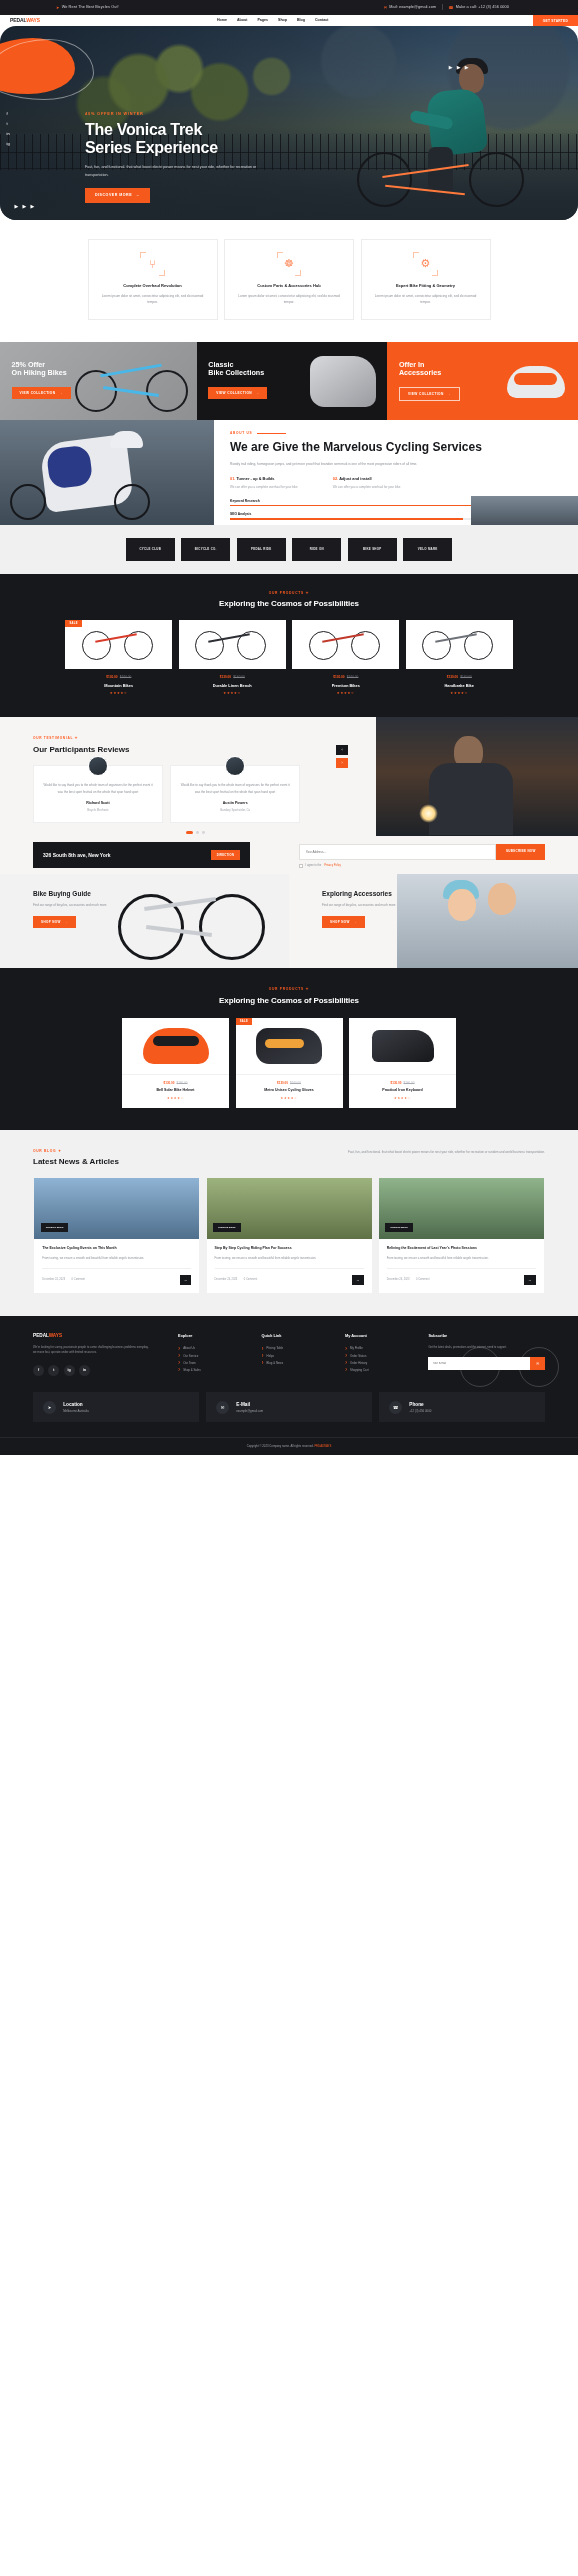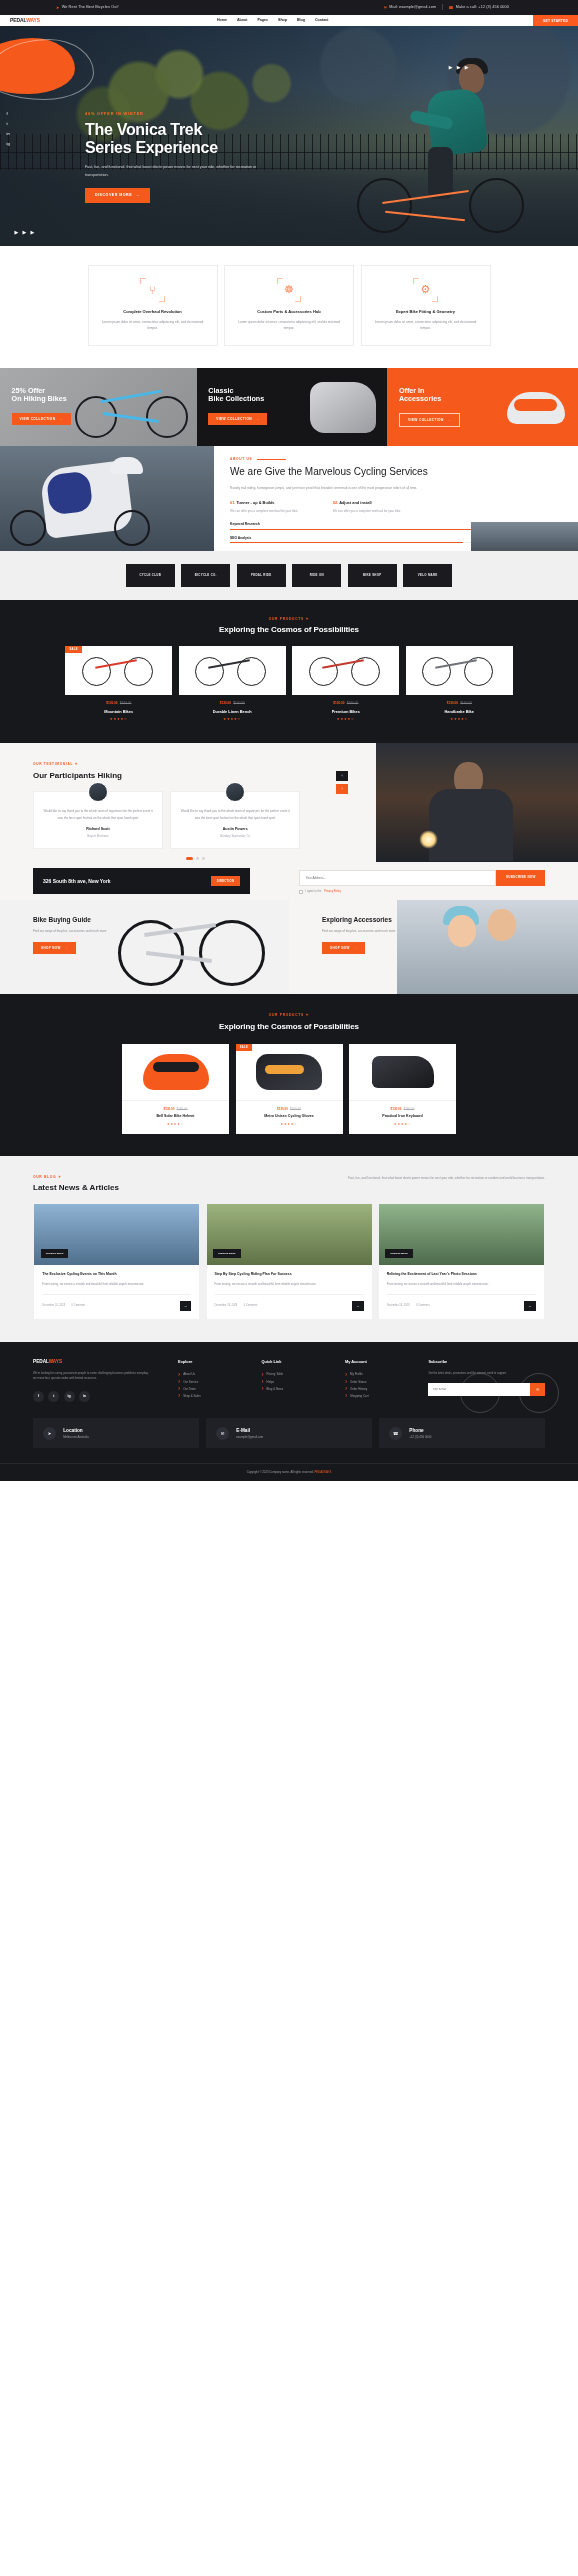--- a/index.html
+++ b/index.html
@@ -32,24 +32,25 @@
   .logo .a { color: #1b1b1f; }
   .logo .b { color: #ff5a1f; }
   .nav { position: absolute; left: 217px; display: flex; gap: 10px; font-size: 3.6px; font-weight: bold; color: #1b1b1f; }
   .hdr-btn {
     position: absolute; right: 0; top: 0.7px; background: #ff5a1f; color: #fff;
     font-size: 3.3px; font-weight: bold; padding: 3.6px 10px; letter-spacing: 0.2px;
   }
 
   
   .hero {
-    height: 220px; position: relative; overflow: hidden;
+    height: 194px; position: relative; overflow: hidden;
     background:
       linear-gradient(100deg, rgba(20,28,38,.86) 0%, rgba(24,32,42,.55) 48%, rgba(24,32,42,.25) 75%),
       linear-gradient(180deg,#33506b 0%, #4a6477 28%, #5d6d5a 52%, #3d4a46 70%, #262d33 100%);
+    border-radius: 16px;
   }
   .hero-trees {
     position: absolute; inset: 0;
     background:
       radial-gradient(circle at 24% 30%, rgba(86,104,52,.85) 0 6%, transparent 7%),
       radial-gradient(circle at 31% 22%, rgba(100,118,60,.8) 0 5%, transparent 6%),
       radial-gradient(circle at 38% 34%, rgba(78,96,48,.8) 0 7%, transparent 8%),
       radial-gradient(circle at 18% 40%, rgba(70,88,44,.7) 0 5%, transparent 6%),
       radial-gradient(circle at 47% 26%, rgba(96,112,58,.6) 0 5%, transparent 6%),
       radial-gradient(circle at 62% 18%, rgba(60,78,92,.5) 0 9%, transparent 10%),
@@ -190,21 +191,21 @@
   .svc-photo .rider-b { position:absolute; left: 43px; top: 19px; width: 87px; height: 69px; background:#e9eaee; border-radius: 26px 13px 19px 10px; transform: rotate(-7deg); }
   .svc-photo .rider-b::after { content:''; position:absolute; left: 5.8px; top: 5.8px; width: 43px; height: 40px; background:#2b3a86; border-radius: 16px; }
   .svc-photo .hlm { position:absolute; left: 110px; top: 11.6px; width: 33px; height: 17.3px; background:#eceef2; border-radius: 17.3px 17.3px 4.3px 4.3px; }
   .svc-photo .bike2 { position:absolute; left: 5.8px; bottom: 4.3px; width: 173px; height: 43px; }
   .svc-photo .bike2 .wz { position:absolute; bottom:0; width: 36px; height: 36px; border-radius:50%; border:2.2px solid #16181c; }
 
   .svc-card {
     position:absolute; left: 214px; top: 0; width: 364px; height: 105px; background:#fff; padding: 11.6px 16px;
   }
   .svc-eyebrow { color:#ff5a1f; font-size: 3.2px; font-weight:bold; letter-spacing:0.7px; margin-bottom: 5px; }
-  .svc-title { font-size: 10px; font-weight:normal; line-height: 1.22; color:#17181c; }
+  .svc-title { font-size: 12px; font-weight:bold; line-height: 1.22; color:#17181c; }
   .svc-desc { font-size: 3.3px; color:#8b8f96; line-height: 2.1; margin-top: 6.5px; max-width: 311px; }
   .svc-feats { display:flex; gap: 35px; margin-top: 8px; }
   .svc-feat { font-size: 3.9px; font-weight:bold; color:#17181c; }
   .svc-feat .n { color:#ff5a1f; }
   .svc-feat .sm { display:block; font-size: 3px; color:#9a9ea5; font-weight:normal; line-height: 2; margin-top: 2.9px; max-width: 130px; }
   .bars { margin-top: 8.7px; width: 311px; }
   .bar-row { margin-bottom: 5.8px; }
   .bar-lbl { display:flex; justify-content:space-between; font-size: 3.3px; font-weight:bold; color:#17181c; margin-bottom: 2.2px; }
   .bar-track { height: 1.4px; background:#ececec; }
   .bar-fill { height: 1.4px; background:#f55a1c; }
@@ -650,21 +651,21 @@
     </div>
     <div class="rev-navs">
       <div class="rev-nav">‹</div>
       <div class="rev-nav on">›</div>
     </div>
     <div class="rev-left">
       <div class="rev-eyebrow">
         <span>OUR TESTIMONIAL</span>
         <span class="swirl">✦</span>
       </div>
-      <div class="rev-title">Our Participants Hiking</div>
+      <div class="rev-title">Our Participants Reviews</div>
       <div class="rev-cards">
         <div class="rev-card">
           <div class="rev-ava"></div>
           <div class="rev-txt">Would like to say thank you to the whole team of organisers for the perfect event it was the best sport festival on the whole that span hand sport</div>
           <div class="rev-name">Richard Scott</div>
           <div class="rev-role">Bicycle Mechanic</div>
         </div>
         <div class="rev-card">
           <div class="rev-ava"></div>
           <div class="rev-txt">Would like to say thank you to the whole team of organisers for the perfect event it was the best sport festival on the whole that span hand sport</div>

